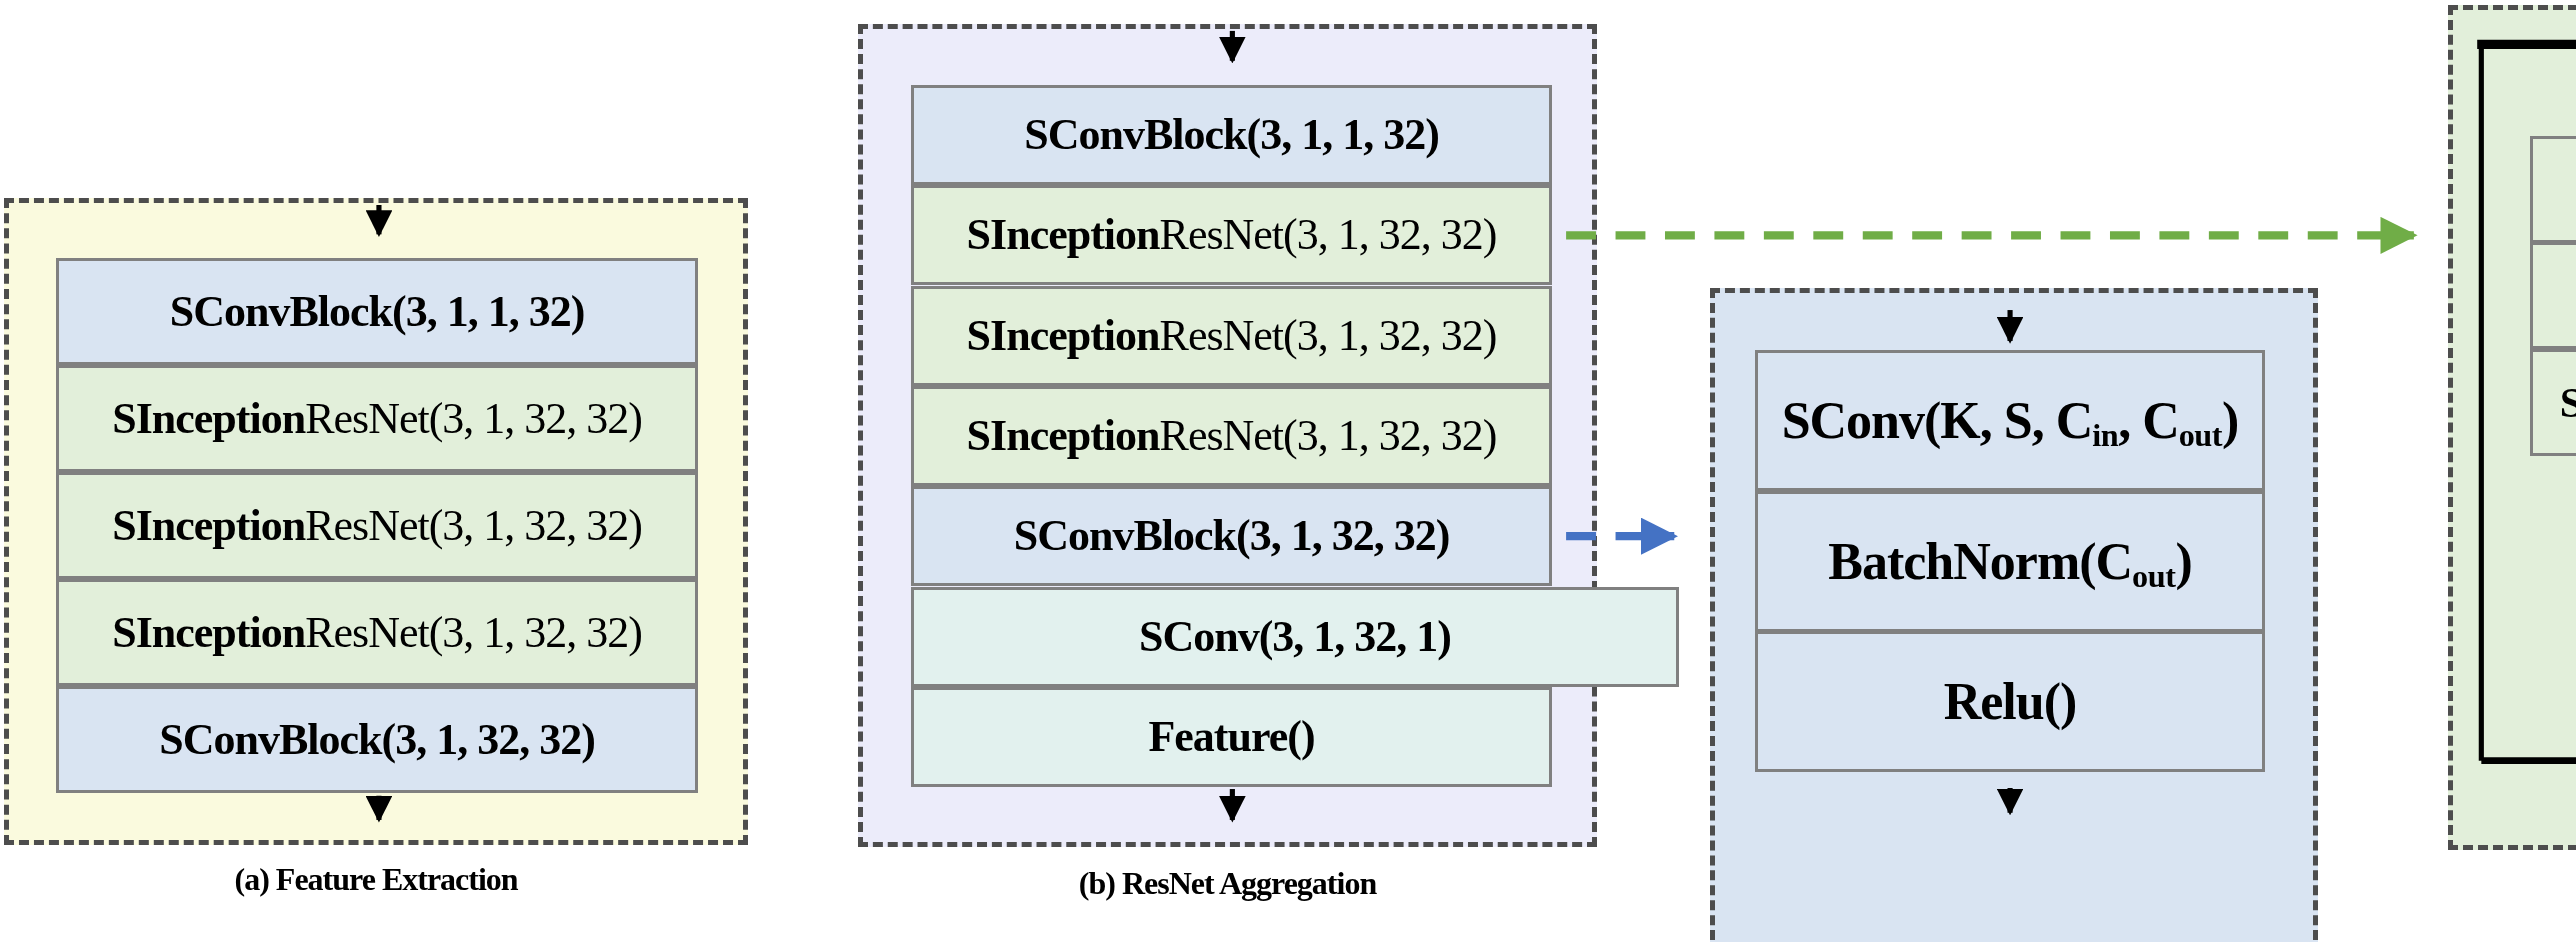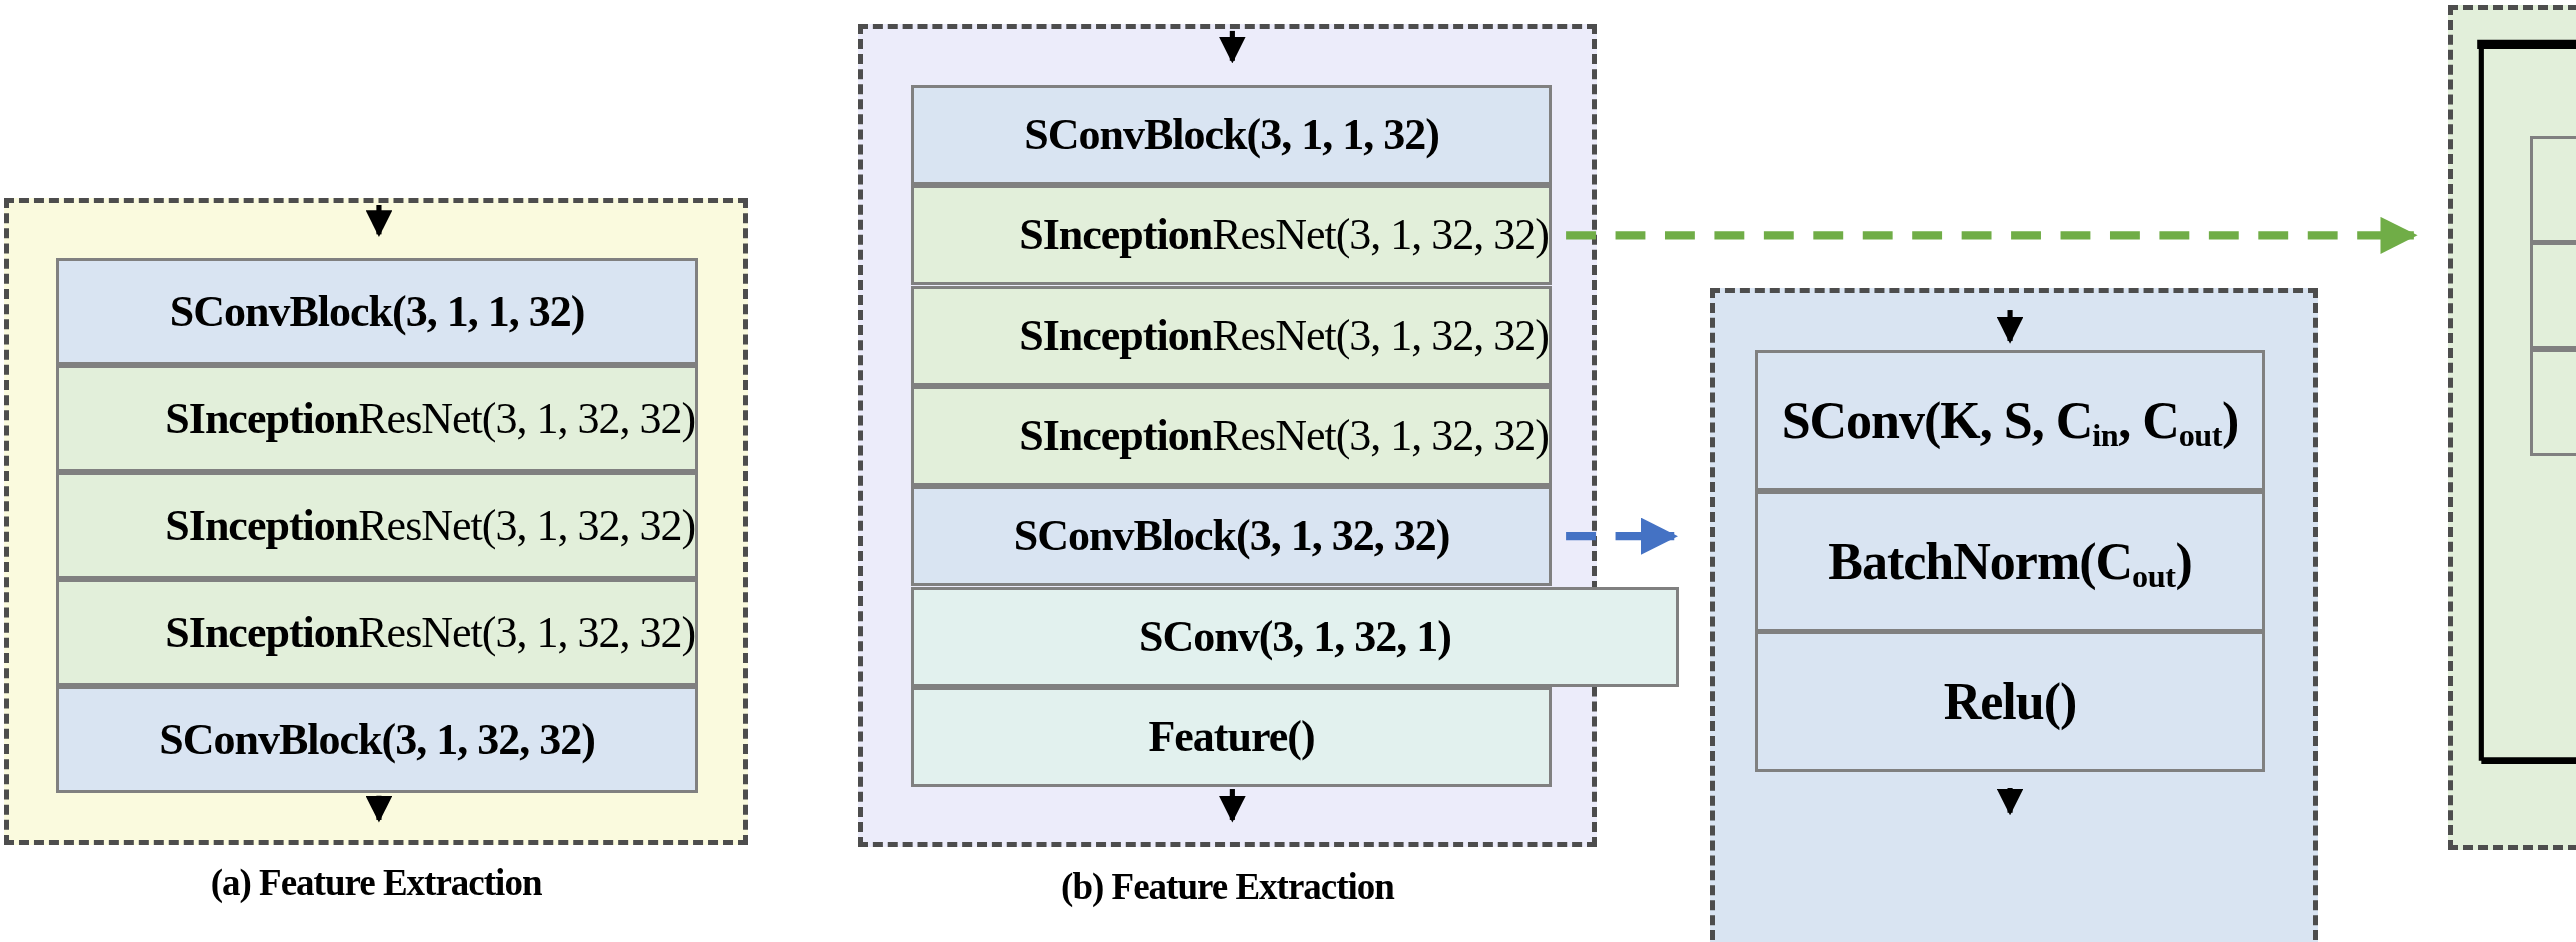--- a/index.html
+++ b/index.html
@@ -11,31 +11,31 @@
   #panel-a{left:4.1px;top:198px;width:744px;height:647px;background:var(--c-panel-a-bg,#fafade);}
   #panel-b{left:858px;top:24px;width:739px;height:823px;background:var(--c-panel-b-bg,#ececfa);}
   #panel-c{left:1710px;top:288px;width:608px;height:667px;background:var(--c-panel-c-bg,#d9e4f2);}
   #panel-d{left:2448px;top:5.2px;width:1195px;height:845px;background:var(--c-panel-d-bg,#e2efda);}
 
   .row{position:absolute;box-sizing:border-box;border:3.1px solid var(--c-box-border,#808080);
        display:flex;align-items:center;justify-content:center;text-align:center;
        font-weight:400;letter-spacing:-1px;line-height:1;}
   .row b, .caption b, .concat b{font-weight:700;}
   .blue{background:var(--c-row-blue,#d9e4f2);}
-  .green{background:var(--c-row-green,#e2efda);justify-content:flex-end;}
+  .green{background:var(--c-row-green,#e2efda);}
   .mint{background:var(--c-row-mint,#e2f1ee);}
   .cblue{background:var(--c-panel-c-bg,#d9e4f2);}
 
   .fs-ab{font-size:44px;}
   .fs-c{font-size:52px;}
   .fs-dl{font-size:42px;}
 
   sub{font-size:0.62em;line-height:0;vertical-align:-0.25em;letter-spacing:-0.5px;}
 
-  .caption{position:absolute;text-align:center;font-size:37px;letter-spacing:-1px;
+  .caption{position:absolute;text-align:center;font-size:32px;letter-spacing:-1px;
            font-weight:400;white-space:nowrap;}
   #caption-a{left:4.1px;width:744px;top:861px;}
   #caption-b{left:858px;width:739px;top:865px;}
   #caption-c{left:1710px;width:608px;top:865px;}
   #caption-d{left:2448px;width:1195px;top:861px;}
 
   #wires{position:absolute;left:0;top:0;width:3656px;height:942px;pointer-events:none;}
   #wires .k{stroke:var(--c-line,#000);stroke-width:10px;fill:none;}
   #wires .bar{stroke:var(--c-line,#000);stroke-width:18px;fill:none;}
   #wires .med{stroke:var(--c-line,#000);stroke-width:13px;fill:none;}
@@ -85,21 +85,21 @@
     <div class="row blue fs-ab" style="left:48px;top:457px;width:641px;height:100px;">
         <span><b>SConvBlock(3, 1, 32, 32)</b></span>
       </div>
     <div class="row mint fs-ab" style="left:48px;top:558px;width:768px;height:100px;">
         <span><b>SConv(3, 1, 32, 1)</b></span>
       </div>
     <div class="row mint fs-ab" style="left:48px;top:658px;width:641px;height:100px;">
         <span><b>Feature()</b></span>
       </div>
   </div>
-  <div class="caption" id="caption-b"><b>(b) Feature Extraction</b></div>
+  <div class="caption" id="caption-b"><b>(b) ResNet Aggregation</b></div>
 
   <div class="panel" id="panel-c">
     <div class="row cblue fs-c" style="left:40px;top:57px;width:510px;height:141px;">
         <span><b>SConv(K, S, C<sub>in</sub>, C<sub>out</sub>)</b></span>
       </div>
     <div class="row cblue fs-c" style="left:40px;top:338px;width:510px;height:141px;">
         <span><b>Relu()</b></span>
       </div>
     <div class="row cblue fs-c" style="left:40px;top:198px;width:510px;height:141px;">
         <span><b>BatchNorm(C<sub>out</sub>)</b></span>

